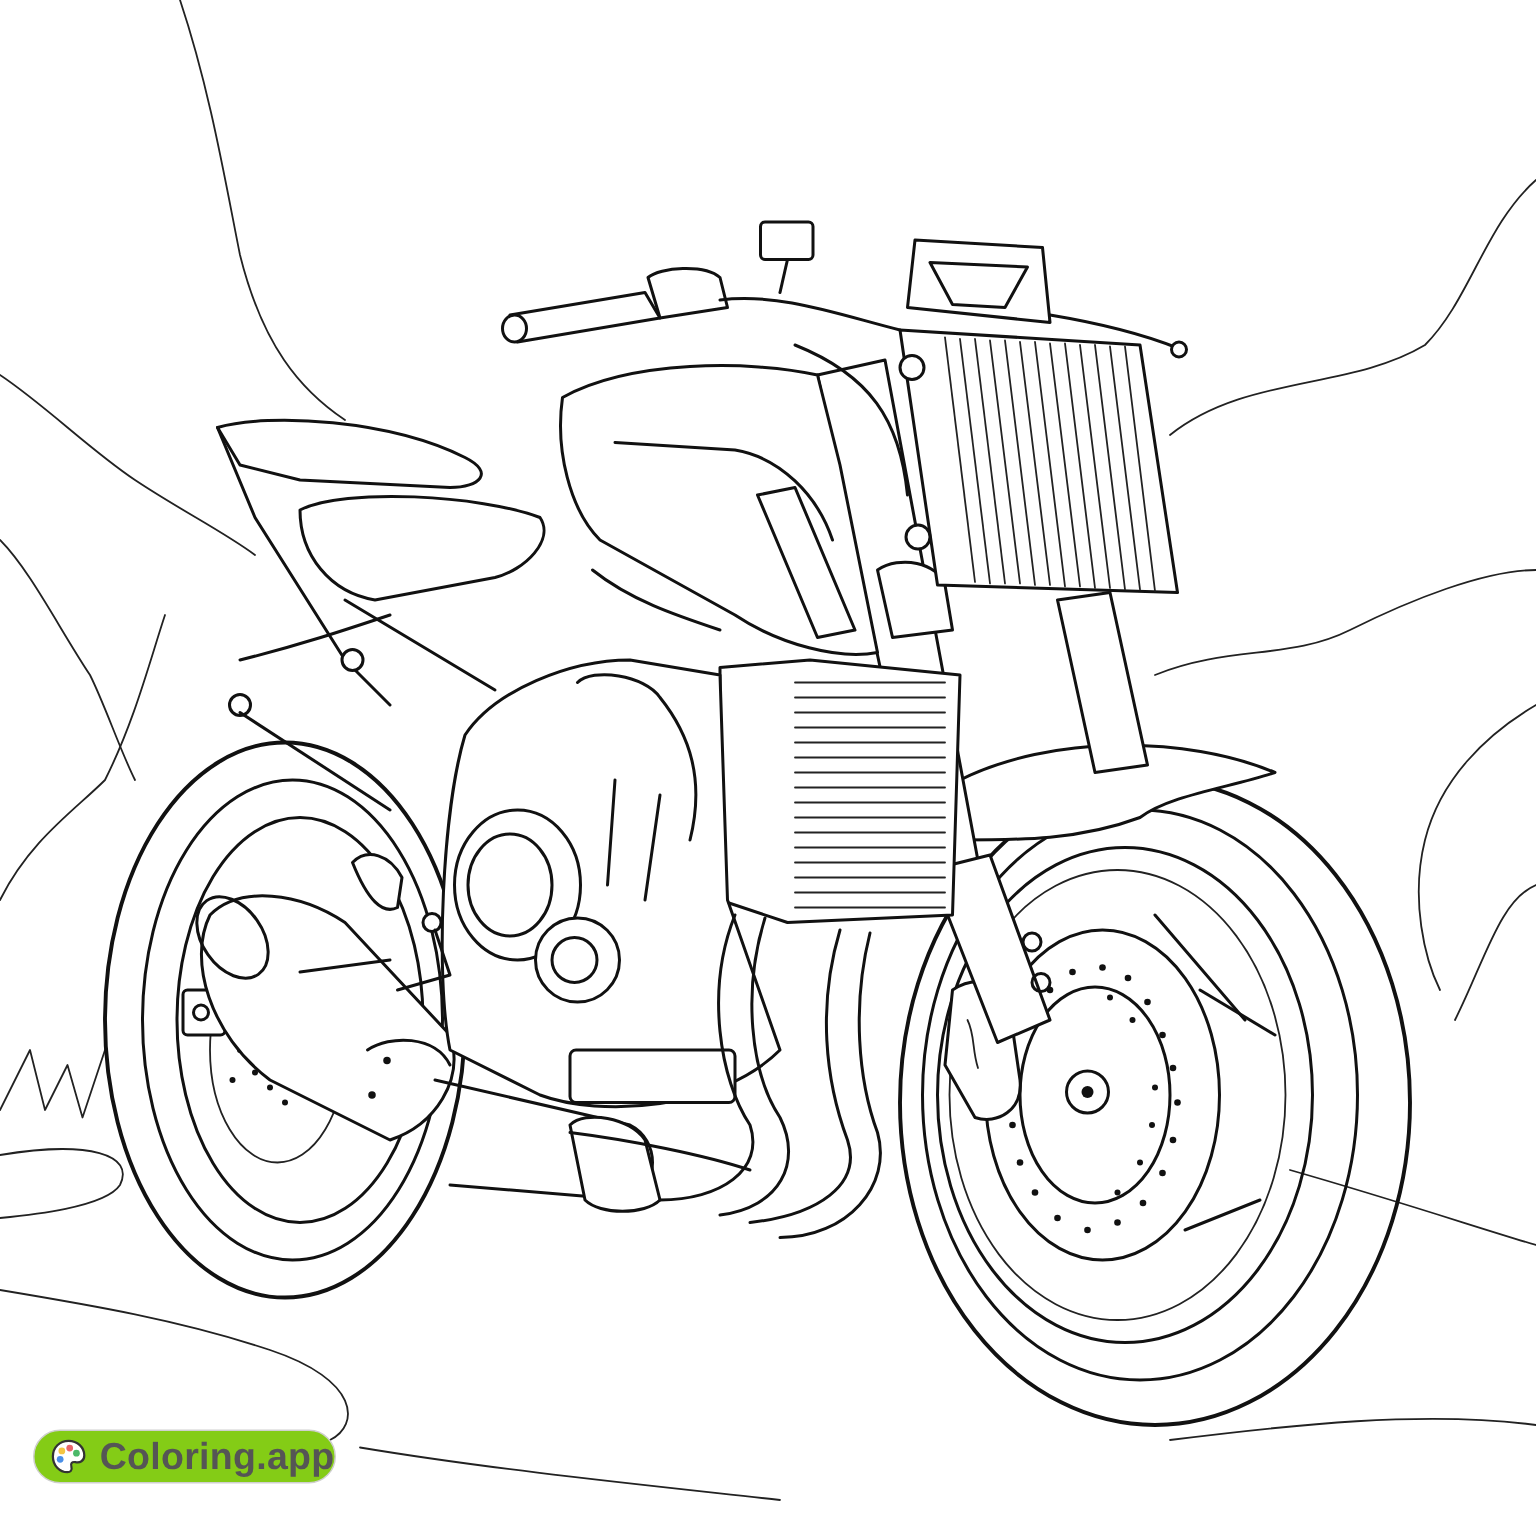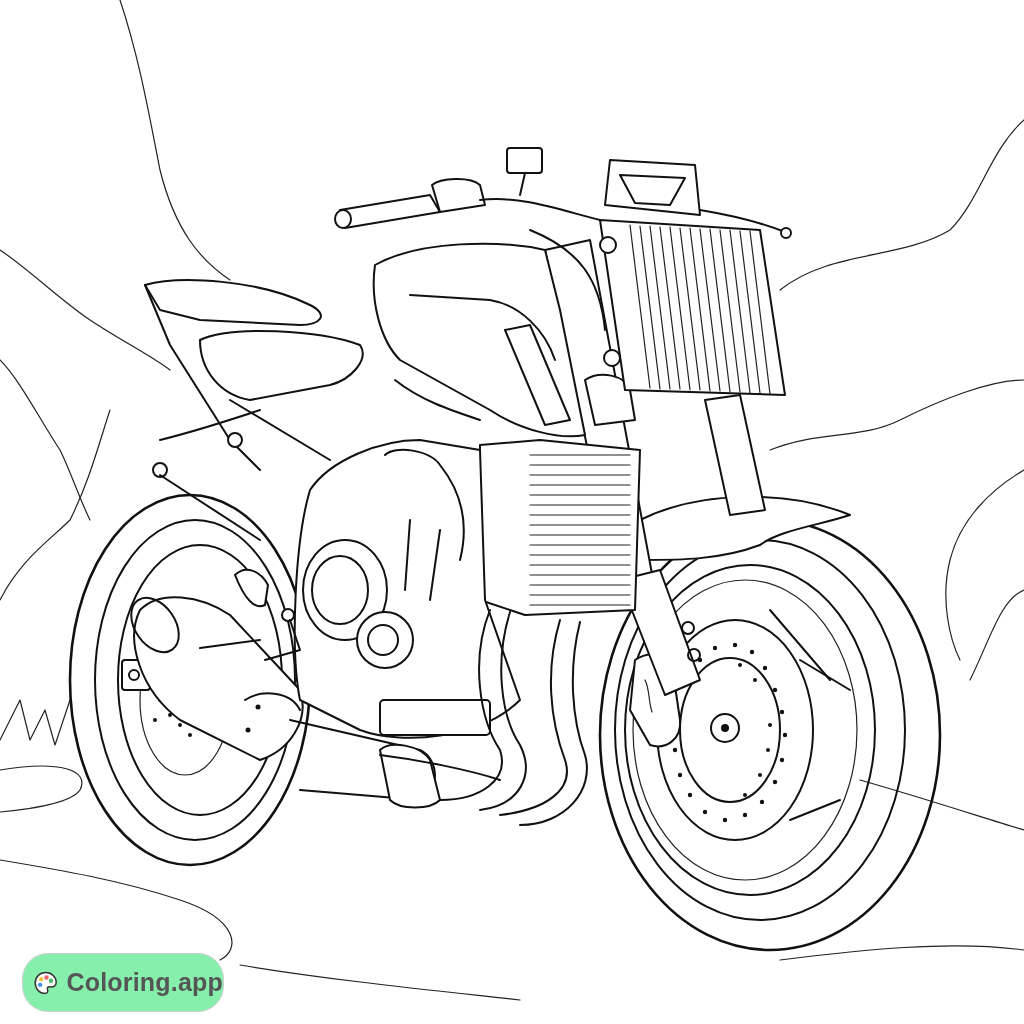--- a/index.html
+++ b/index.html
@@ -4,23 +4,23 @@
 <style>
   html, body { margin: 0; padding: 0; background: #ffffff; }
   body { width: 1024px; height: 1024px; position: relative; overflow: hidden; font-family: "Liberation Sans", sans-serif; }
   #art { position: absolute; left: 0; top: 0; width: 1024px; height: 1024px; }
   #art .thin { fill: none; stroke: #222; stroke-width: 1.2; stroke-linecap: round; stroke-linejoin: round; }
   #art .line { fill: none; stroke: #111; stroke-width: 2; stroke-linecap: round; stroke-linejoin: round; }
   #art .bold { fill: none; stroke: #111; stroke-width: 2.6; stroke-linecap: round; stroke-linejoin: round; }
   #art .fillw { fill: #fff; stroke: #111; stroke-width: 2; stroke-linejoin: round; }
   #art .dot { fill: #111; }
   .badge {
-    position: absolute; left: 22px; top: 953px; height: 59px; width: 202px;
+    position: absolute; left: 22px; top: 953px; height: 36px; width: 202px;
     box-sizing: border-box; border: 1.5px solid #cfcfcf; border-radius: 26px;
-    background: #86efac; display: flex; align-items: center; padding-left: 10px;
+    background: #84cc16; display: flex; align-items: center; padding-left: 10px;
   }
   .badge-icon { width: 34px; height: 34px; display: block; }
   .badge-text { margin-left: 8px; font-size: 25px; font-weight: bold; color: #555; letter-spacing: 0.2px; }
 </style>
 </head>
 <body>
 
 <svg id="art" viewBox="0 0 1024 1024" xmlns="http://www.w3.org/2000/svg">
 
   <g>

